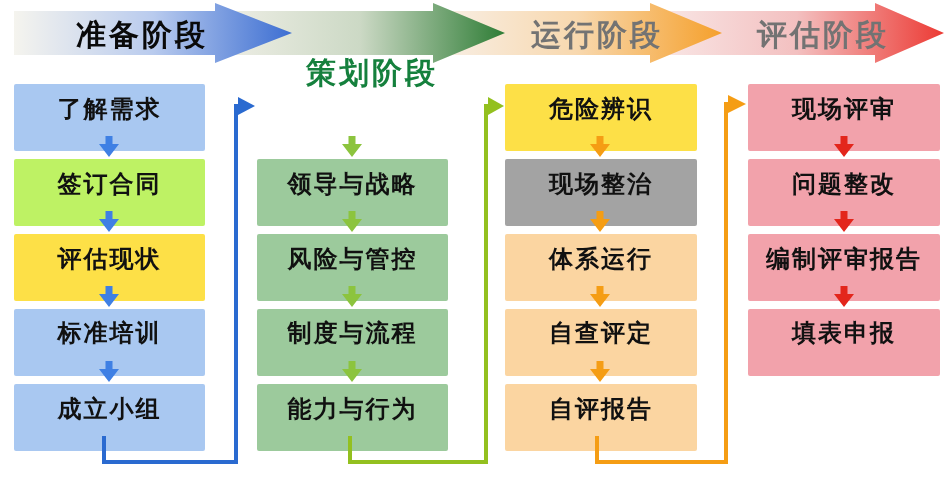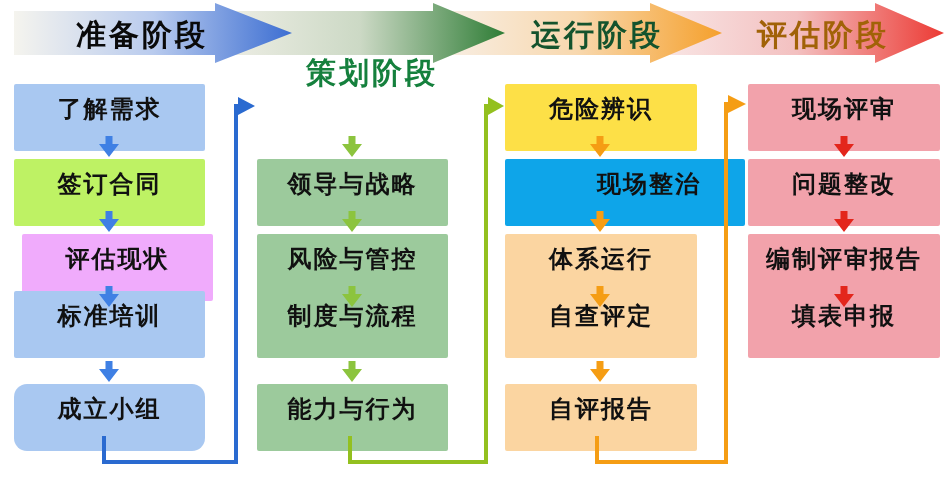--- a/index.html
+++ b/index.html
@@ -9,21 +9,21 @@
   .overlay-svg{position:absolute;left:0;top:0;pointer-events:none;}
   .hlabel{position:absolute;top:14px;height:42px;width:184px;line-height:42px;
           text-align:center;font-size:30px;font-weight:bold;letter-spacing:3px;}
   .hl1{left:50px;} .hl2{left:280px;} .hl3{left:505px;} .hl4{left:731px;}
   .box{position:absolute;height:67px;line-height:51px;text-align:center;
        font-size:24px;font-weight:bold;letter-spacing:2px;border-radius:2px;}
   .c1{left:14px;width:191px;}
   .c2{left:257px;width:191px;}
   .c3{left:505px;width:192px;}
   .c4{left:748px;width:192px;}
-  .r1{top:84px;} .r2{top:159px;} .r3{top:234px;} .r4{top:291px;} .r5{top:384px;}
+  .r1{top:84px;} .r2{top:159px;} .r3{top:234px;} .r4{top:309px;font-family:Liberation Mono, monospace;} .r5{top:384px;}
   .conn{fill:none;stroke-width:4;stroke-linejoin:miter;}
 </style>
 </head>
 <body>
 
 <div class="canvas" style="background-color: rgb(255, 255, 255); color: rgb(17, 17, 17);">
 
   <svg class="hdr-svg" width="950" height="72">
     <defs>
       <linearGradient id="g1" x1="0" y1="0" x2="1" y2="0">
@@ -48,36 +48,36 @@
       </linearGradient>
     </defs>
     <polygon fill="url(#g4)" points="650,11 875,11 875,3 944,33 875,63 875,55 650,55"></polygon>
     <polygon fill="url(#g3)" points="433,11 650,11 650,3 722,33 650,63 650,55 433,55"></polygon>
     <polygon fill="url(#g2)" points="215,11 433,11 433,3 505,33 433,63 433,55 215,55"></polygon>
     <polygon fill="url(#g1)" points="14,11 215,11 215,3 292,33 215,63 215,55 14,55"></polygon>
   </svg>
 
   <div class="hlabel hl1" style="color: rgb(10, 10, 10);">准备阶段</div>
   <div class="hlabel hl2" style="color: #15803d; margin-top: 38px;">策划阶段</div>
-  <div class="hlabel hl3" style="color: #14532d;">运行阶段</div>
-  <div class="hlabel hl4" style="color: #a16207;">评估阶段</div>
+  <div class="hlabel hl3" style="color: #737373;">运行阶段</div>
+  <div class="hlabel hl4" style="color: #737373;">评估阶段</div>
 
   <div class="box c1 r1" style="background-color: rgb(169, 200, 241);">了解需求</div>
   <div class="box c1 r2" style="background-color: #bef264;">签订合同</div>
-  <div class="box c1 r3" style="background-color: #f0abfc; margin-left: 8px;">评估现状</div>
+  <div class="box c1 r3" style="background-color: #fde047;">评估现状</div>
   <div class="box c1 r4" style="background-color: rgb(169, 200, 241);">标准培训</div>
-  <div class="box c1 r5" style="background-color: rgb(169, 200, 241); border-radius: 13px;">成立小组</div>
+  <div class="box c1 r5" style="background-color: rgb(169, 200, 241);">成立小组</div>
 
   <div class="box c2 r2" style="background-color: rgb(156, 202, 156);">领导与战略</div>
   <div class="box c2 r3" style="background-color: rgb(156, 202, 156);">风险与管控</div>
   <div class="box c2 r4" style="background-color: rgb(156, 202, 156);">制度与流程</div>
   <div class="box c2 r5" style="background-color: rgb(156, 202, 156);">能力与行为</div>
 
   <div class="box c3 r1" style="background-color: #fde047;">危险辨识</div>
-  <div class="box c3 r2" style="background-color: #0ea5e9; padding-left: 48px;">现场整治</div>
+  <div class="box c3 r2" style="background-color: #a3a3a3;">现场整治</div>
   <div class="box c3 r3" style="background-color: rgb(251, 213, 161);">体系运行</div>
   <div class="box c3 r4" style="background-color: rgb(251, 213, 161);">自查评定</div>
   <div class="box c3 r5" style="background-color: rgb(251, 213, 161);">自评报告</div>
 
   <div class="box c4 r1" style="background-color: rgb(242, 162, 171);">现场评审</div>
   <div class="box c4 r2" style="background-color: rgb(242, 162, 171);">问题整改</div>
   <div class="box c4 r3" style="background-color: rgb(242, 162, 171);">编制评审报告</div>
   <div class="box c4 r4" style="background-color: rgb(242, 162, 171);">填表申报</div>
 
   <svg class="overlay-svg" width="950" height="482">

